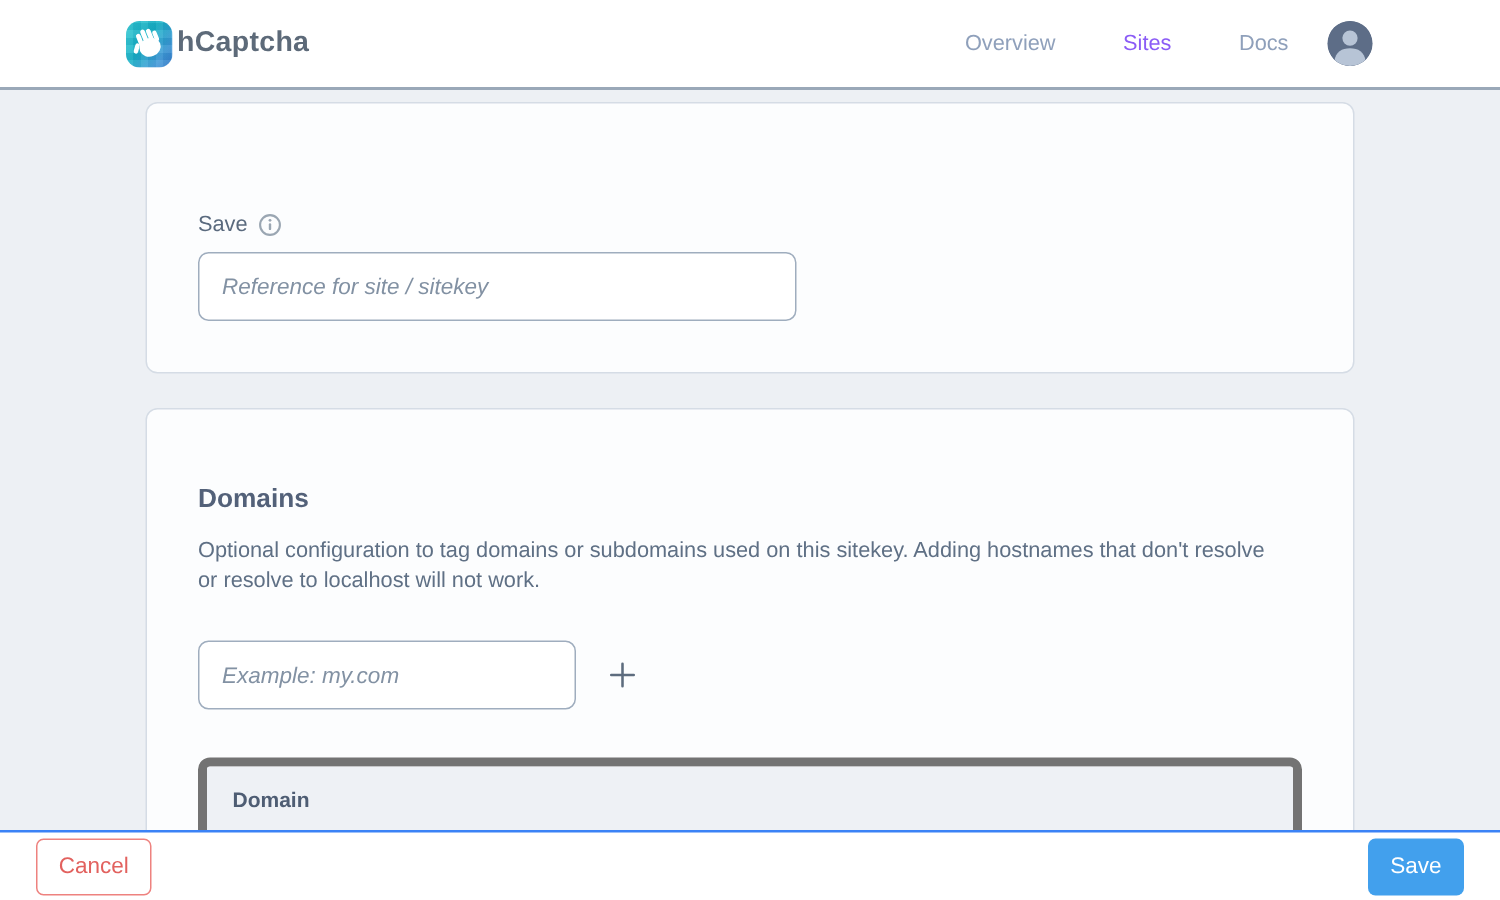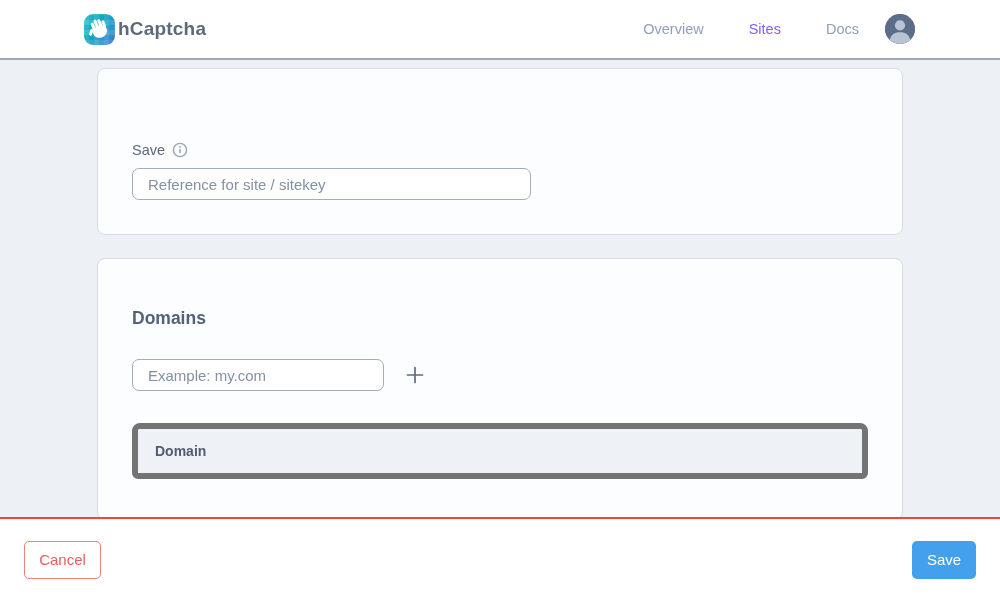--- a/index.html
+++ b/index.html
@@ -43,25 +43,25 @@
     background:#fcfdfe; border:1px solid #d5dce5; border-radius:8px;
   }
   .card-basic { margin-top:8px; padding:36px 34px 34px; }
   .card-domains { margin-top:23px; padding:49px 34px 40px; }
   .card-title { font-size:17.5px; font-weight:bold; color:#536179; }
 
   .field-label-row { margin-top:37px; display:flex; align-items:center; gap:7px; }
   .field-label { font-size:14.5px; color:#5a6a7e; }
 
   .text-input {
-    display:block; margin-top:10px; height:32px; width:399px;
+    display:block; margin-top:10px; height:46px; width:399px;
     border:1px solid #9fadbe; border-radius:7px;
     padding:0 15px; font-size:15px; color:#3c4858;
     font-family:"Liberation Sans", sans-serif;
-    background:#fff; outline:none;
+    background:#fff; outline:none;font-style:italic;
   }
   .text-input::placeholder { color:#8291a3; opacity:1; }
 
   .card-desc {
     margin-top:14px; max-width:716px;
     font-size:14.5px; line-height:20px; color:#5f7085;
   }
 
   .add-row { margin-top:30px; display:flex; align-items:center; }
   .add-row .text-input { margin-top:0; width:252px; }
@@ -75,22 +75,22 @@
     border-radius:8px 8px 6px 6px; overflow:hidden;
   }
   .table-header {
     background:#eef1f5; height:44px;
     display:flex; align-items:center; padding:0 17px;
   }
   .table-header-cell { font-size:14px; font-weight:bold; color:#4e5d73; }
 
   
   .action-bar {
-    position:fixed; left:0; right:0; bottom:0; height:83px; z-index:20;
-    background:#ffffff; border-top:2px solid #ef4444;
+    position:fixed; left:0; right:0; bottom:0; height:47px; z-index:20;
+    background:#ffffff; border-top:2px solid #3b82f6;
     display:flex; align-items:center; justify-content:space-between;
     padding:0 24px;
   }
   .btn { height:38px; border-radius:5px; font-size:15px; cursor:pointer;
          font-family:"Liberation Sans", sans-serif; }
   .btn-cancel { width:77px; background:#fff; border:1px solid #ee827f; color:#e2615e; }
   .btn-save   { width:64px; background:#42a0ed; border:none; color:#ffffff; }
 </style>
 </head>
 <body>
@@ -142,20 +142,21 @@
         </svg>
       </span>
     </div>
 
     <input class="text-input" type="text" placeholder="Reference for site / sitekey" style="">
   </section>
 
   <section class="card card-domains">
     <h2 class="card-title">Domains</h2>
 
+    <p class="card-desc">Optional configuration to tag domains or subdomains used on this sitekey. Adding hostnames that don't resolve or resolve to localhost will not work.</p>
 
     <div class="add-row">
       <input class="text-input" type="text" placeholder="Example: my.com" style="">
       <button class="add-btn">
         <span style="line-height:0; display:block;">
           <svg viewBox="0 0 20 20" width="20" height="20" aria-hidden="true">
             <path d="M10 2.5 V17.5 M2.5 10 H17.5" stroke="#5d6c7e" stroke-width="1.7" stroke-linecap="round" fill="none"></path>
           </svg>
         </span>
       </button>

